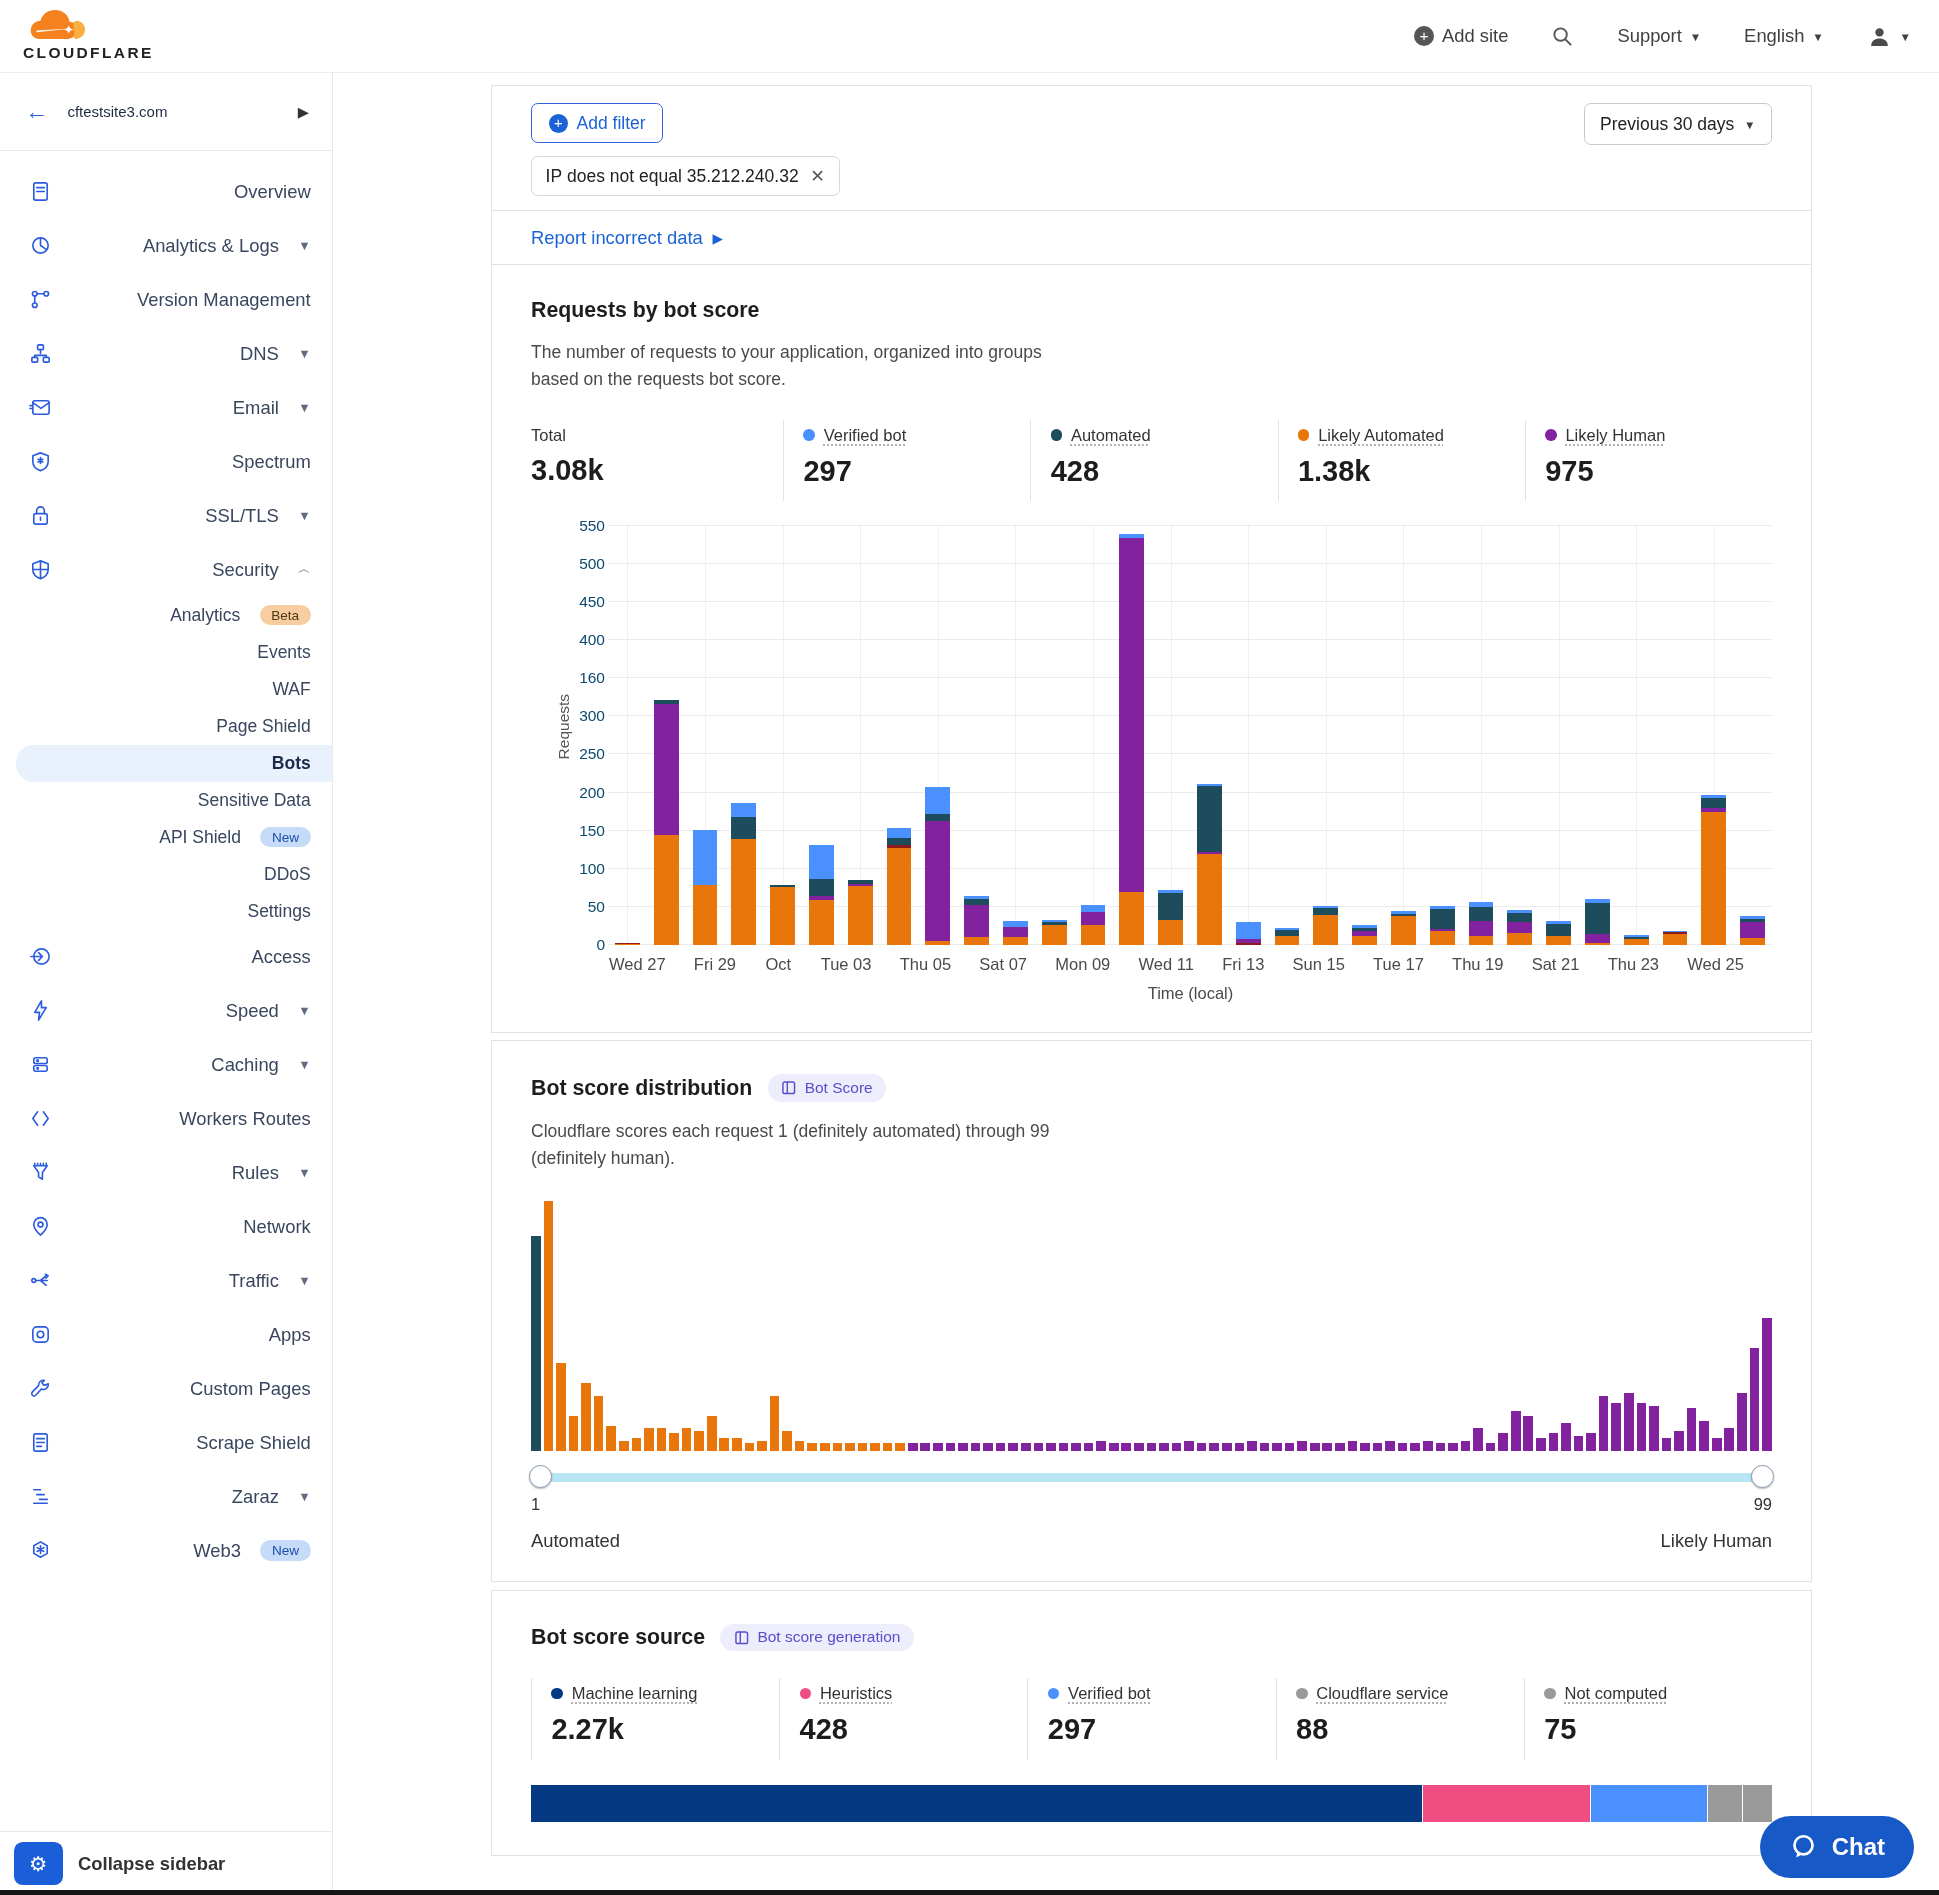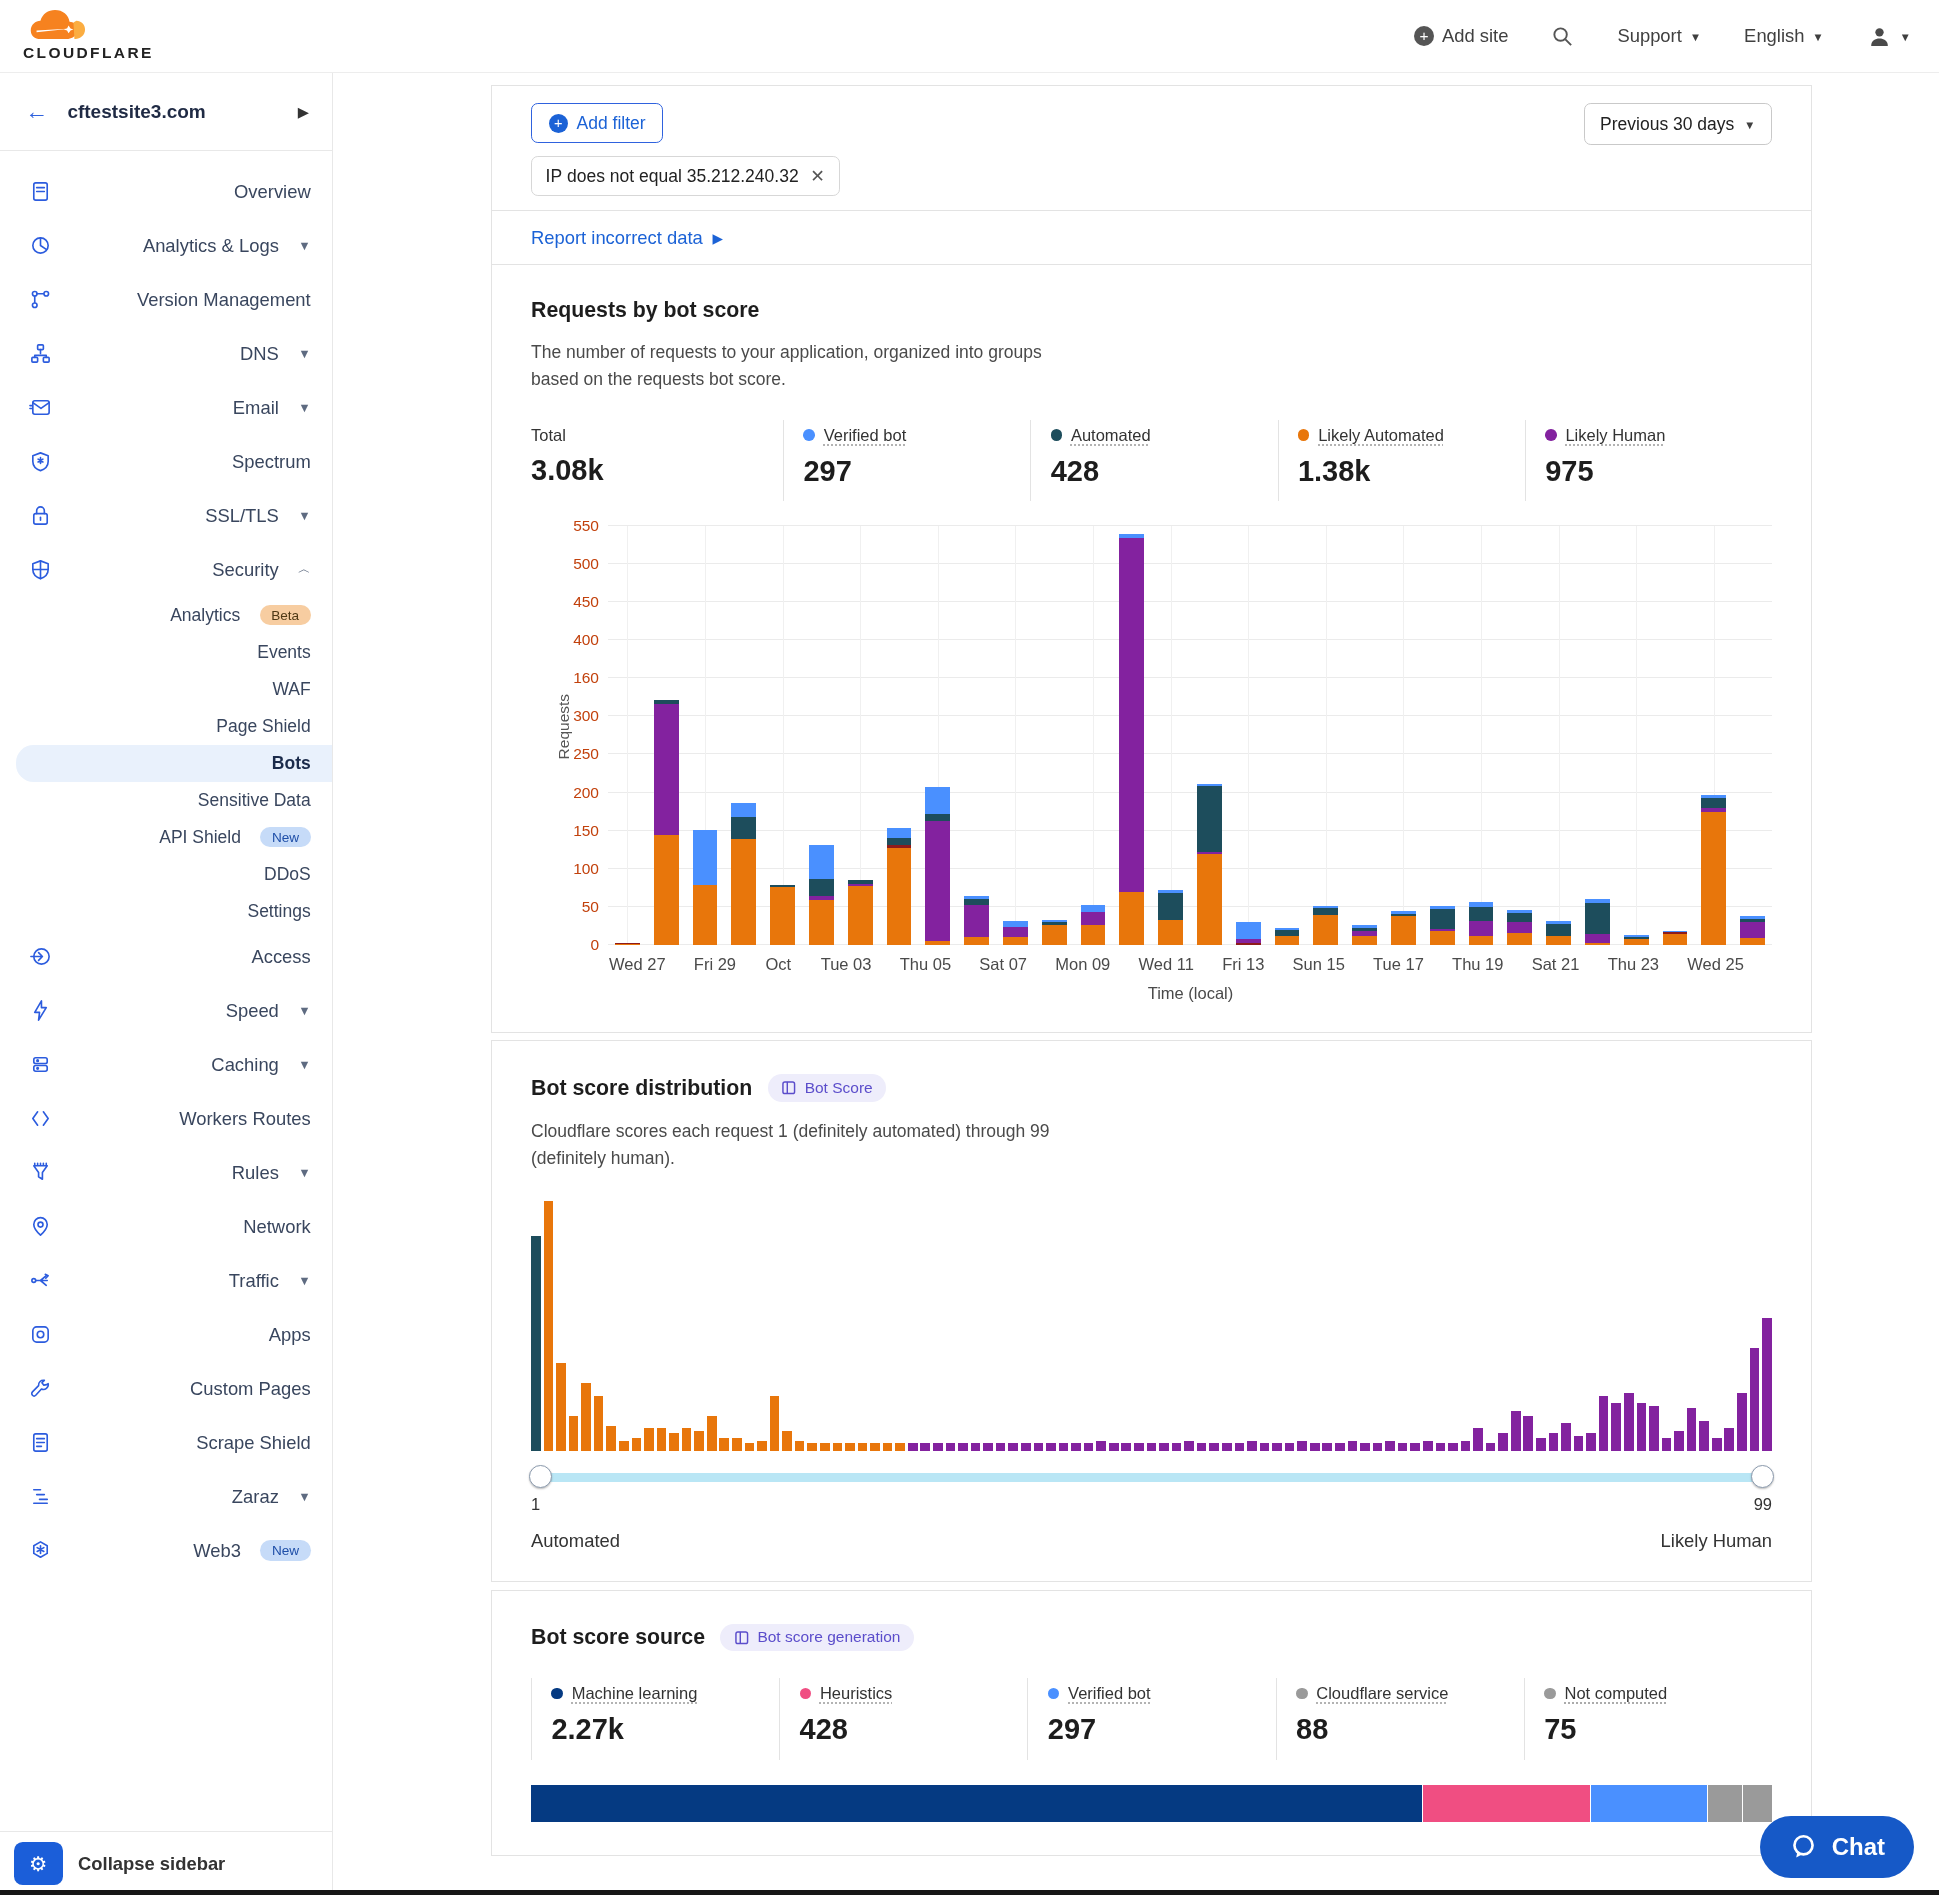--- a/index.html
+++ b/index.html
@@ -18,21 +18,21 @@
     display:flex; align-items:center; justify-content:center; font-size:15.5px; line-height:1; }
 
   
   .shell { display:flex; height:1822px; }
 
   
   .sidebar { width:333px; min-width:333px; border-right:1px solid #e8e8e8; display:flex; flex-direction:column; background:#fff; }
   .site-row { height:78px; display:flex; align-items:center; gap:19.4px; padding:0 23px 0 25px;
     border-bottom:1px solid #e8e8e8; }
   .back-arrow { color:#2f62de; font-size:23px; line-height:1; cursor:pointer; }
-  .site-name { font-size:19px; font-weight:bold; color:#1f2a44; flex:1; cursor:pointer; }
+  .site-name { font-size:15px; font-weight:normal; color:#1f2a44; flex:1; cursor:pointer; }
   .site-caret { color:#333; font-size:14.6px; cursor:pointer; }
   .nav { flex:1; padding:13.6px 0 0 0; overflow:hidden; }
   .nav-item { display:flex; align-items:center; gap:19.4px; padding:0 21.3px 0 29px; height:54px;
     font-size:18.4px; color:#39465e; cursor:pointer; }
   .nav-item .nav-ic { width:23px; height:23px; display:flex; align-items:center; justify-content:center; flex:none; }
   .nav-item.sub { height:37px; padding-left:72px; font-size:17.5px; }
   .nav-item.active { background:#e9f1fc; font-weight:bold; color:#1b2b4b; border-radius:17.5px 0 0 17.5px; margin-left:15.5px; padding-left:56px; }
   .nav-label { flex:1; white-space:nowrap;text-align:right; }
   .nav-chev { color:#5e6b81; font-size:12.6px; }
   .badge { font-size:13.6px; padding:2.9px 11.6px; border-radius:11.6px; white-space:nowrap; }
@@ -77,21 +77,21 @@
   .stat-label .u { text-decoration:underline dotted #9a9a9a; text-underline-offset:3.9px; cursor:pointer; }
   .dot { width:11.6px; height:11.6px; border-radius:50%; flex:none; }
   .stat-value { font-size:29px; font-weight:bold; color:#1d1d1d; margin-top:9.7px; }
 
   
   .chart-wrap { display:flex; margin-top:25px; }
   .ylab { width:27px; position:relative; }
   .ylab span { position:absolute; top:50%; left:0; transform:rotate(-90deg) translateX(28%); transform-origin:center;
     font-size:15.5px; color:#555; white-space:nowrap; }
   .yticks { width:50px; position:relative; height:419px; }
-  .yticks div { position:absolute; right:9px; transform:translateY(50%); font-size:15.5px; color:#c2410c; }
+  .yticks div { position:absolute; right:3px; transform:translateY(50%); font-size:15.5px; color:#0c4a6e; }
   .plot { flex:1; position:relative; height:419px; }
   .gridline { position:absolute; left:0; right:0; height:1px; background:#ebebeb; }
   .vgridline { position:absolute; top:0; bottom:0; width:1px; background:#f0f0f0; }
   .bars { position:absolute; inset:0; display:flex; align-items:flex-end; }
   .bar-slot { flex:1; display:flex; justify-content:center; align-items:flex-end; height:100%; }
   .bar { width:64%; display:flex; flex-direction:column-reverse; }
   .bar div { width:100%; }
   .xticks { display:flex; margin-left:78px; margin-top:9.7px; }
   .xticks div { flex:1; text-align:center; font-size:16.5px; color:#4a4a4a; white-space:nowrap; }
   .xaxis-title { text-align:center; margin:9.7px 0 0 78px; font-size:16.5px; color:#4a4a4a; }

